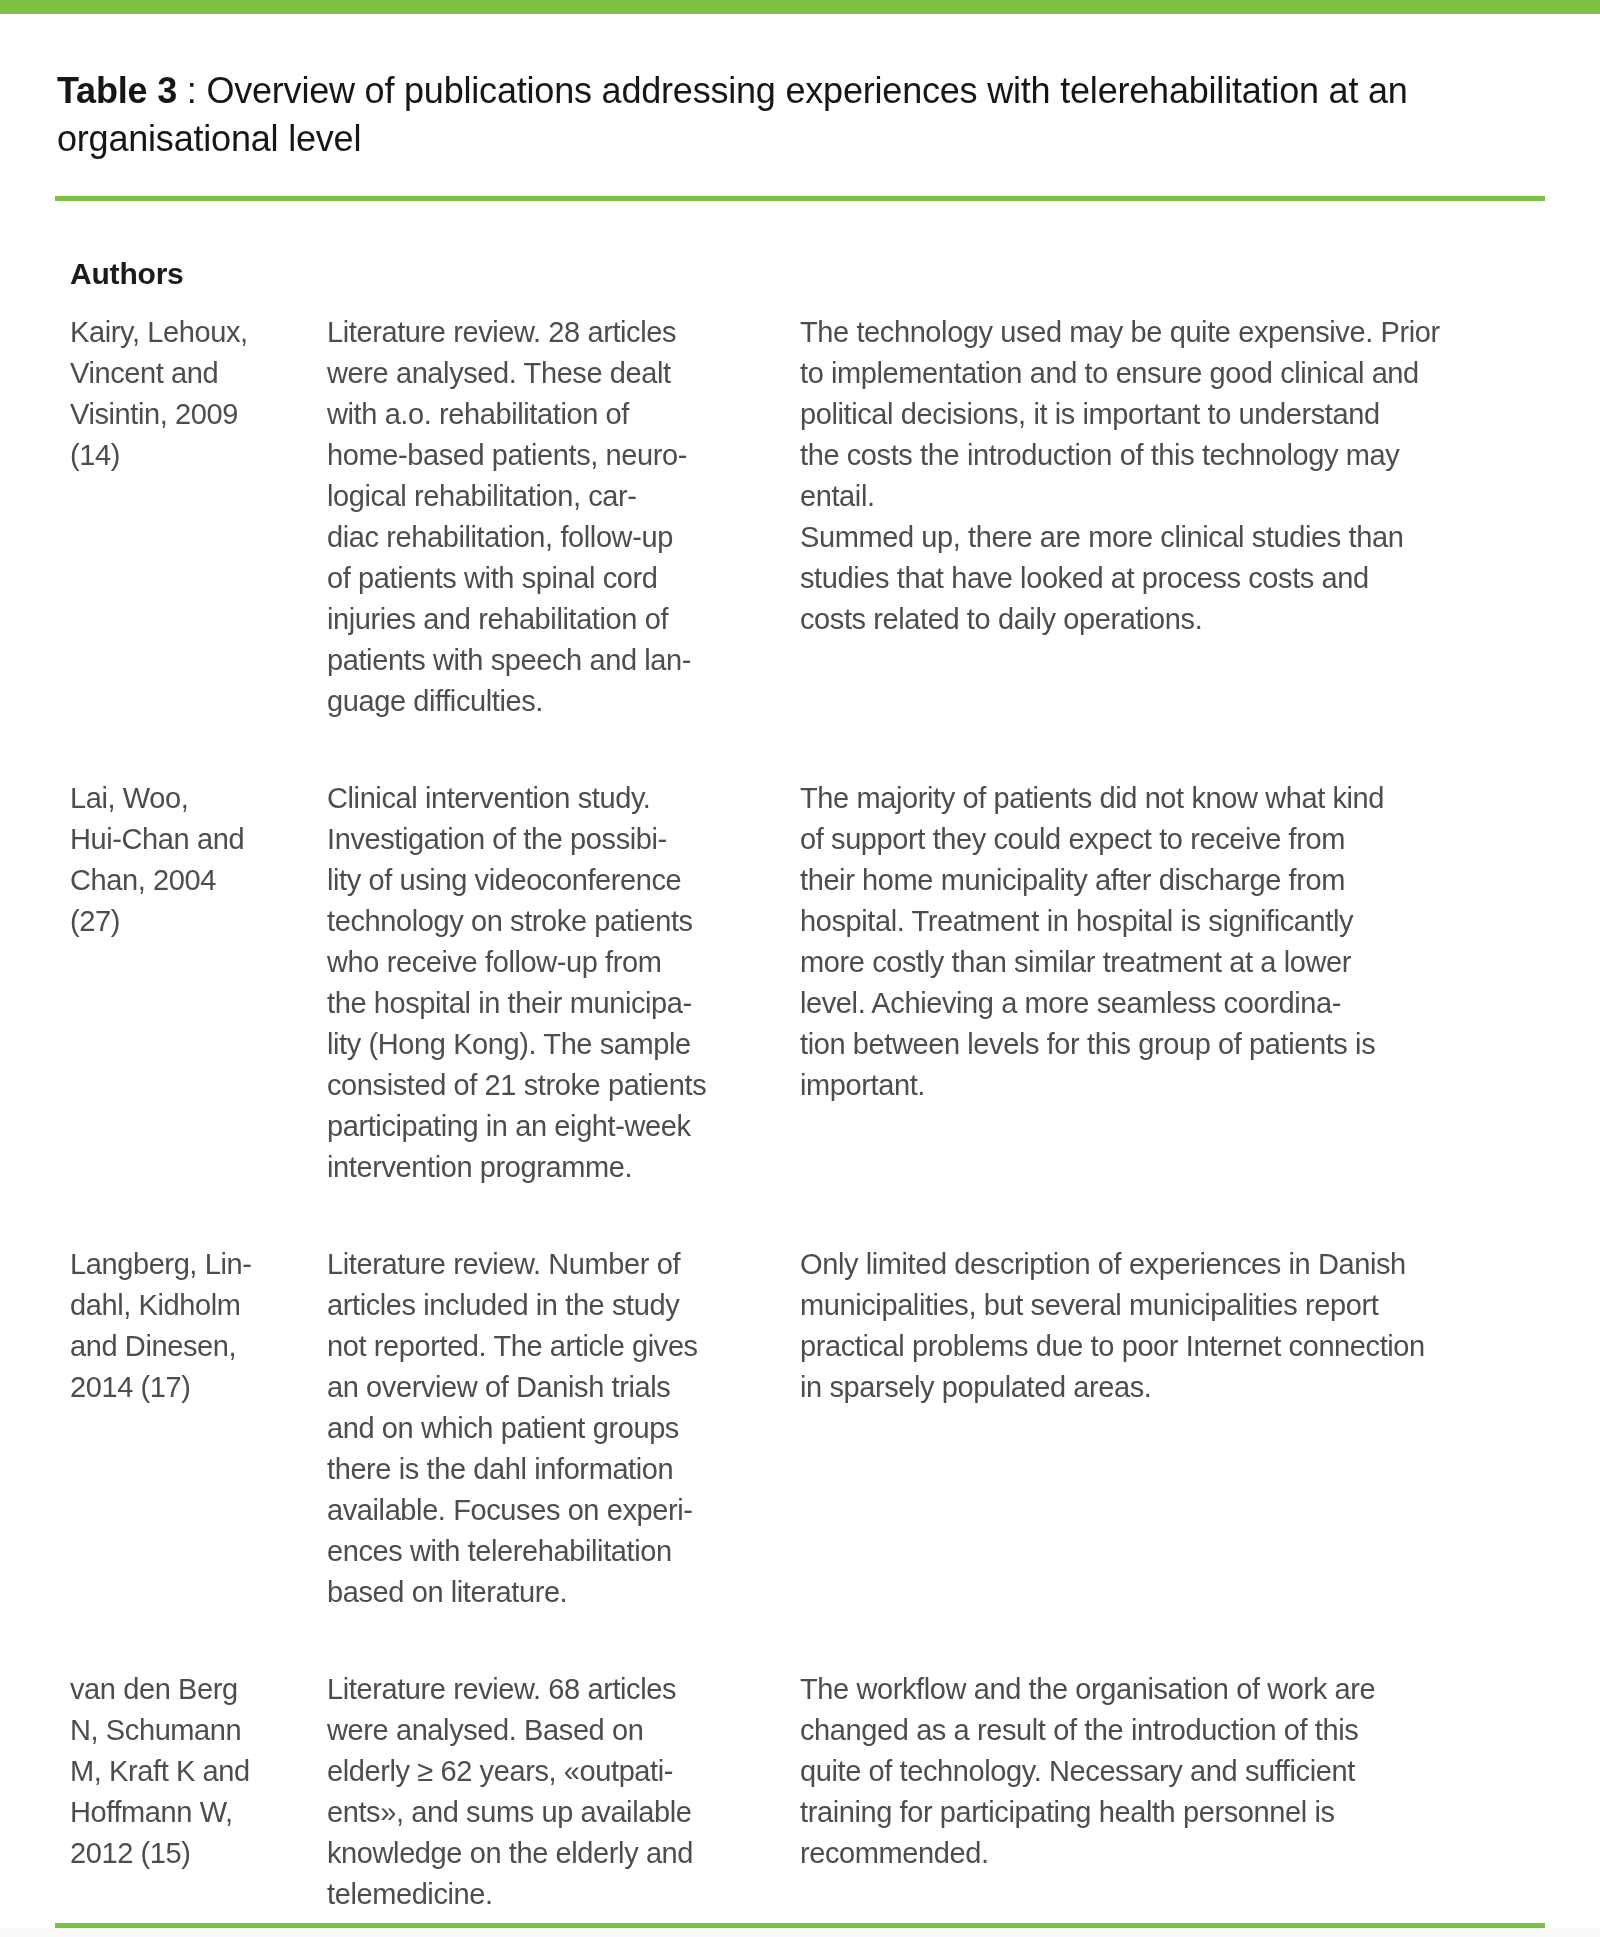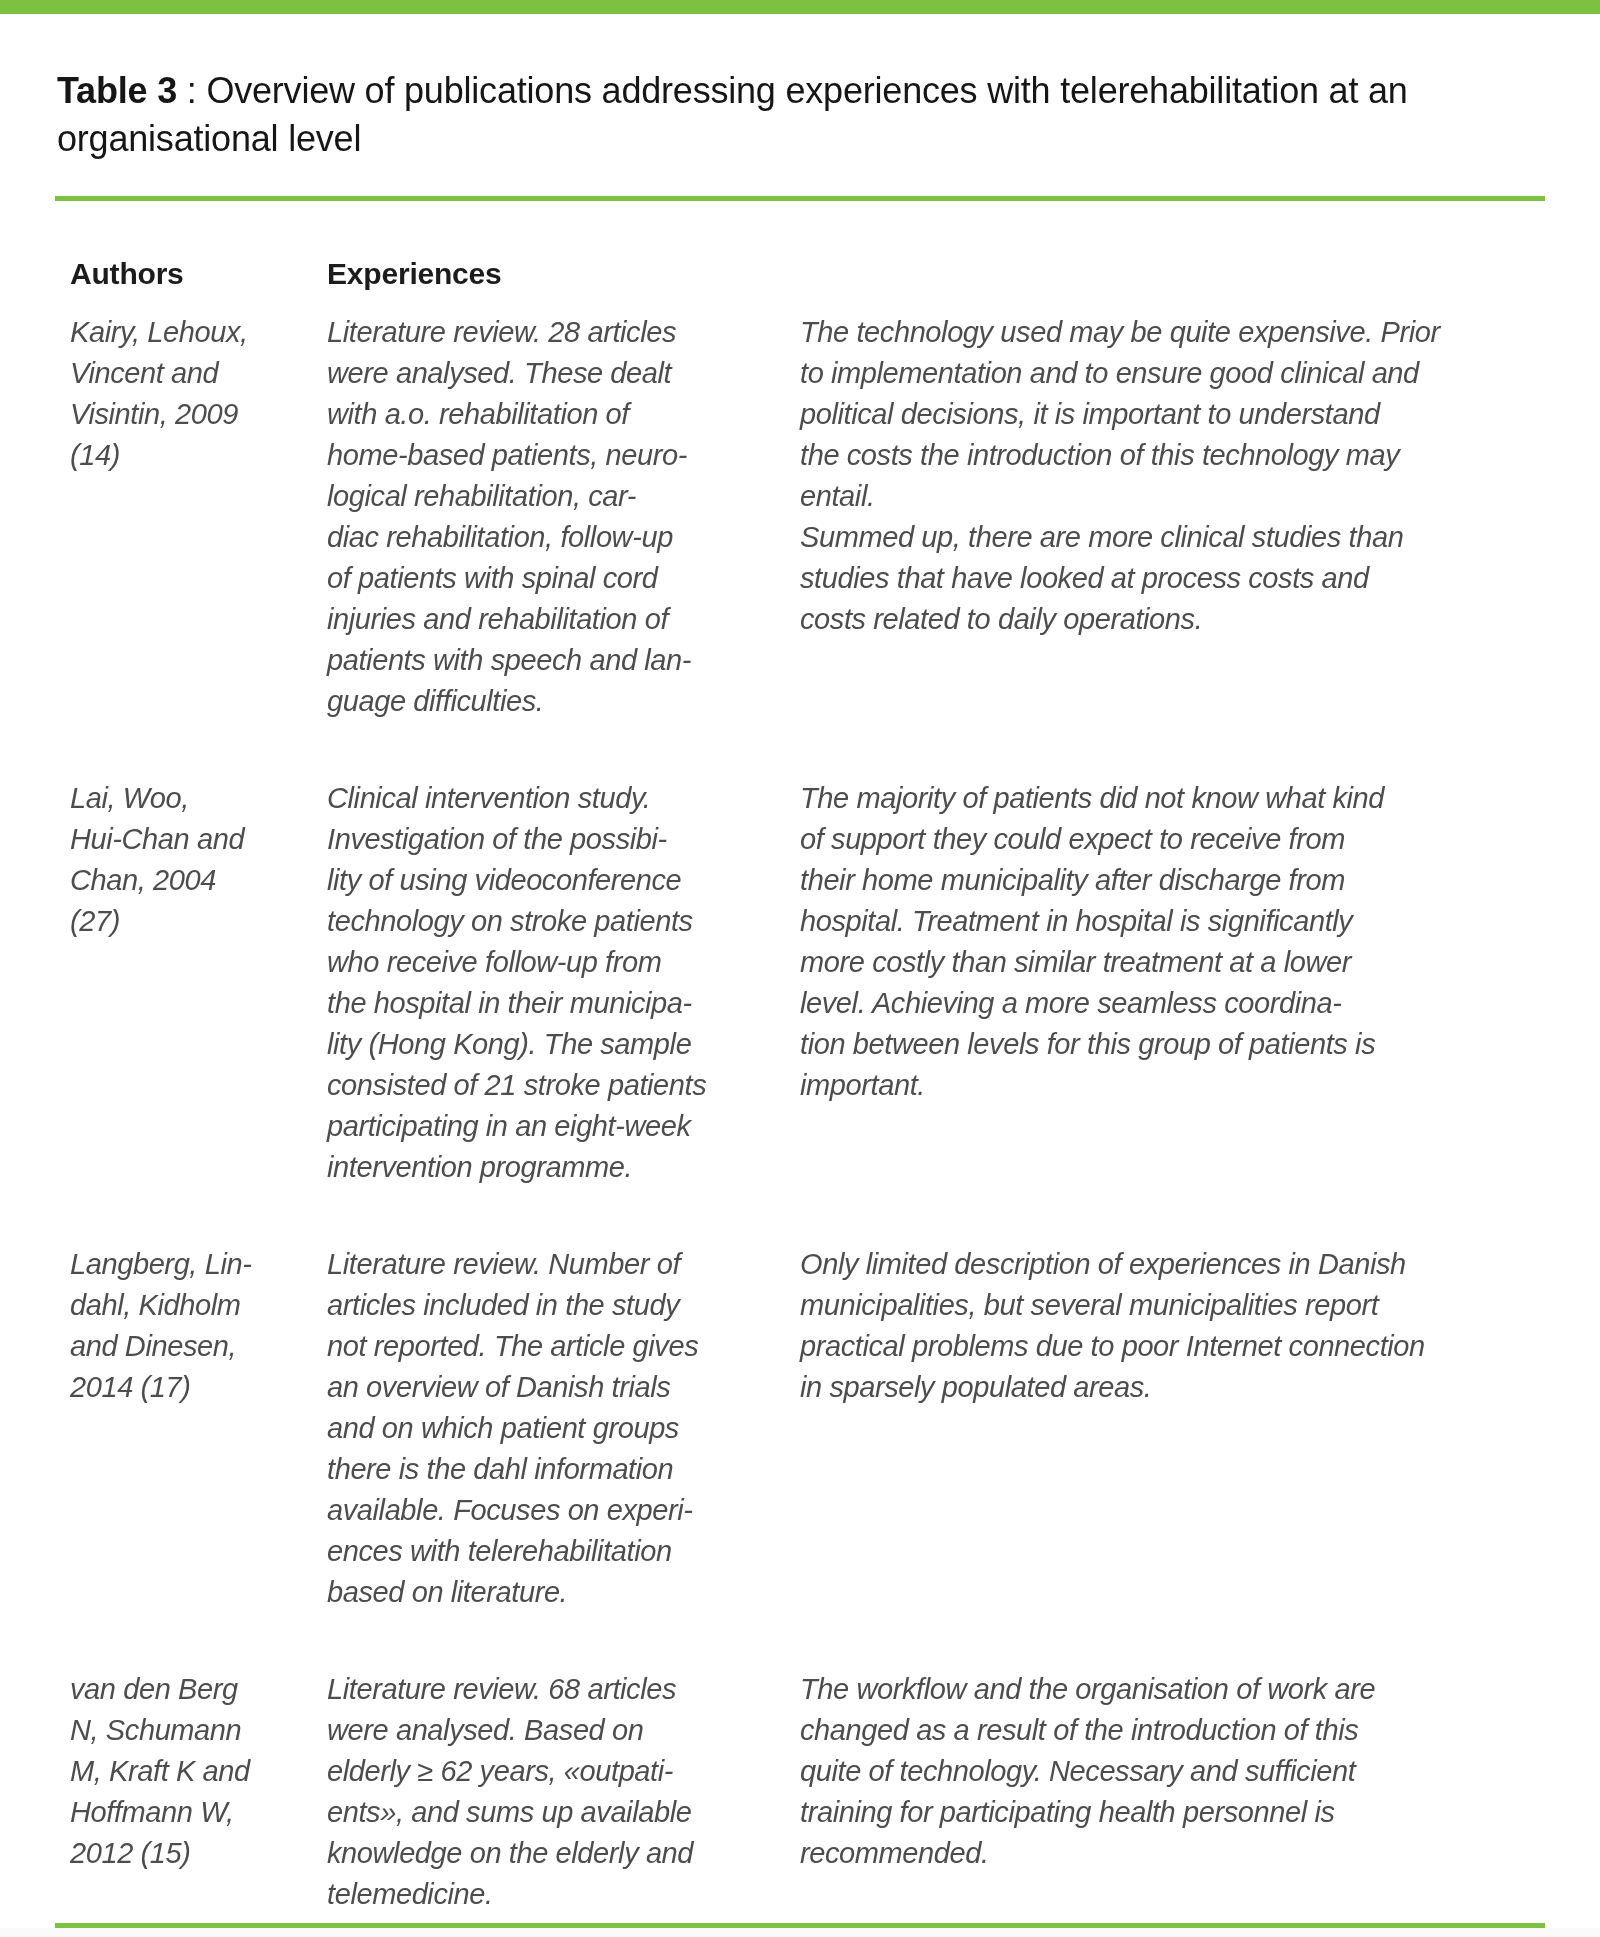--- a/index.html
+++ b/index.html
@@ -47,21 +47,21 @@
     width: 1475px;
   }
   .thead { margin-top: 55px; }
   .th {
     font-size: 30px;
     line-height: 36px;
     font-weight: 700;
     color: #1c1c1c;
     letter-spacing: -0.2px;
   }
-  .tbody { margin-top: 20px; row-gap: 56px; font-style: italic; }
+  .tbody { margin-top: 20px; row-gap: 56px; }
   .trow { display: contents; }
   .td {
     font-size: 29px;
     line-height: 41px;
     font-weight: 400;
     color: #4d4d4d;
     letter-spacing: -0.4px;
     white-space: pre-line;
     padding-right: 24px;
     box-sizing: border-box;
@@ -90,21 +90,20 @@
   <div class="content">
 
     <h1 class="doc-title"><span class="title-bold">Table 3</span><span> : Overview of publications addressing experiences with telerehabilitation at an organisational level</span></h1>
 
     <div class="title-divider"></div>
 
     <div class="table-wrap">
 
       <div class="thead">
         <div class="th">Authors</div>
-        <div class="th">Experiences</div>
       </div>
 
       <div class="tbody">
 
         <div class="trow">
           <div class="td">Kairy, Lehoux,
 Vincent and
 Visintin, 2009
 (14)</div>
           <div class="td">Literature review. 28 articles

